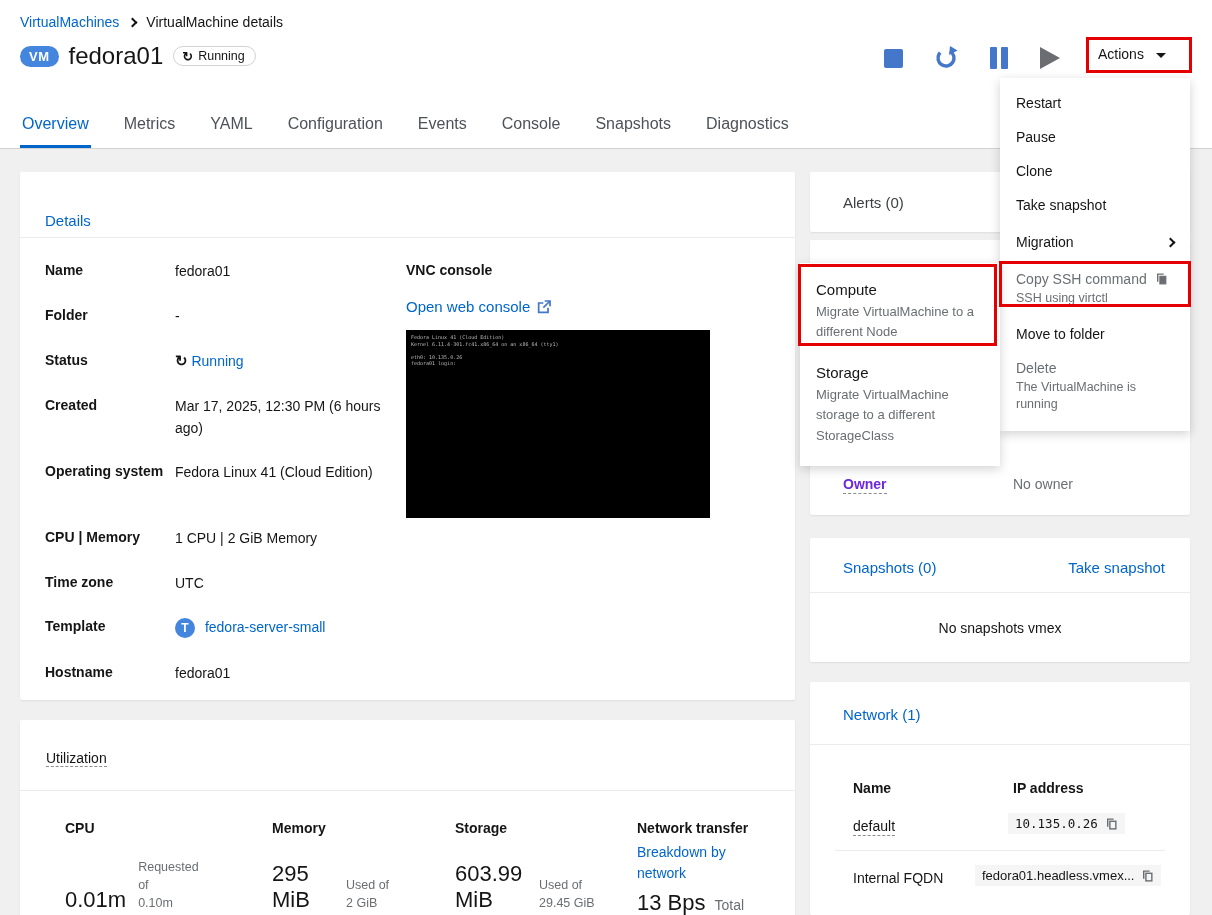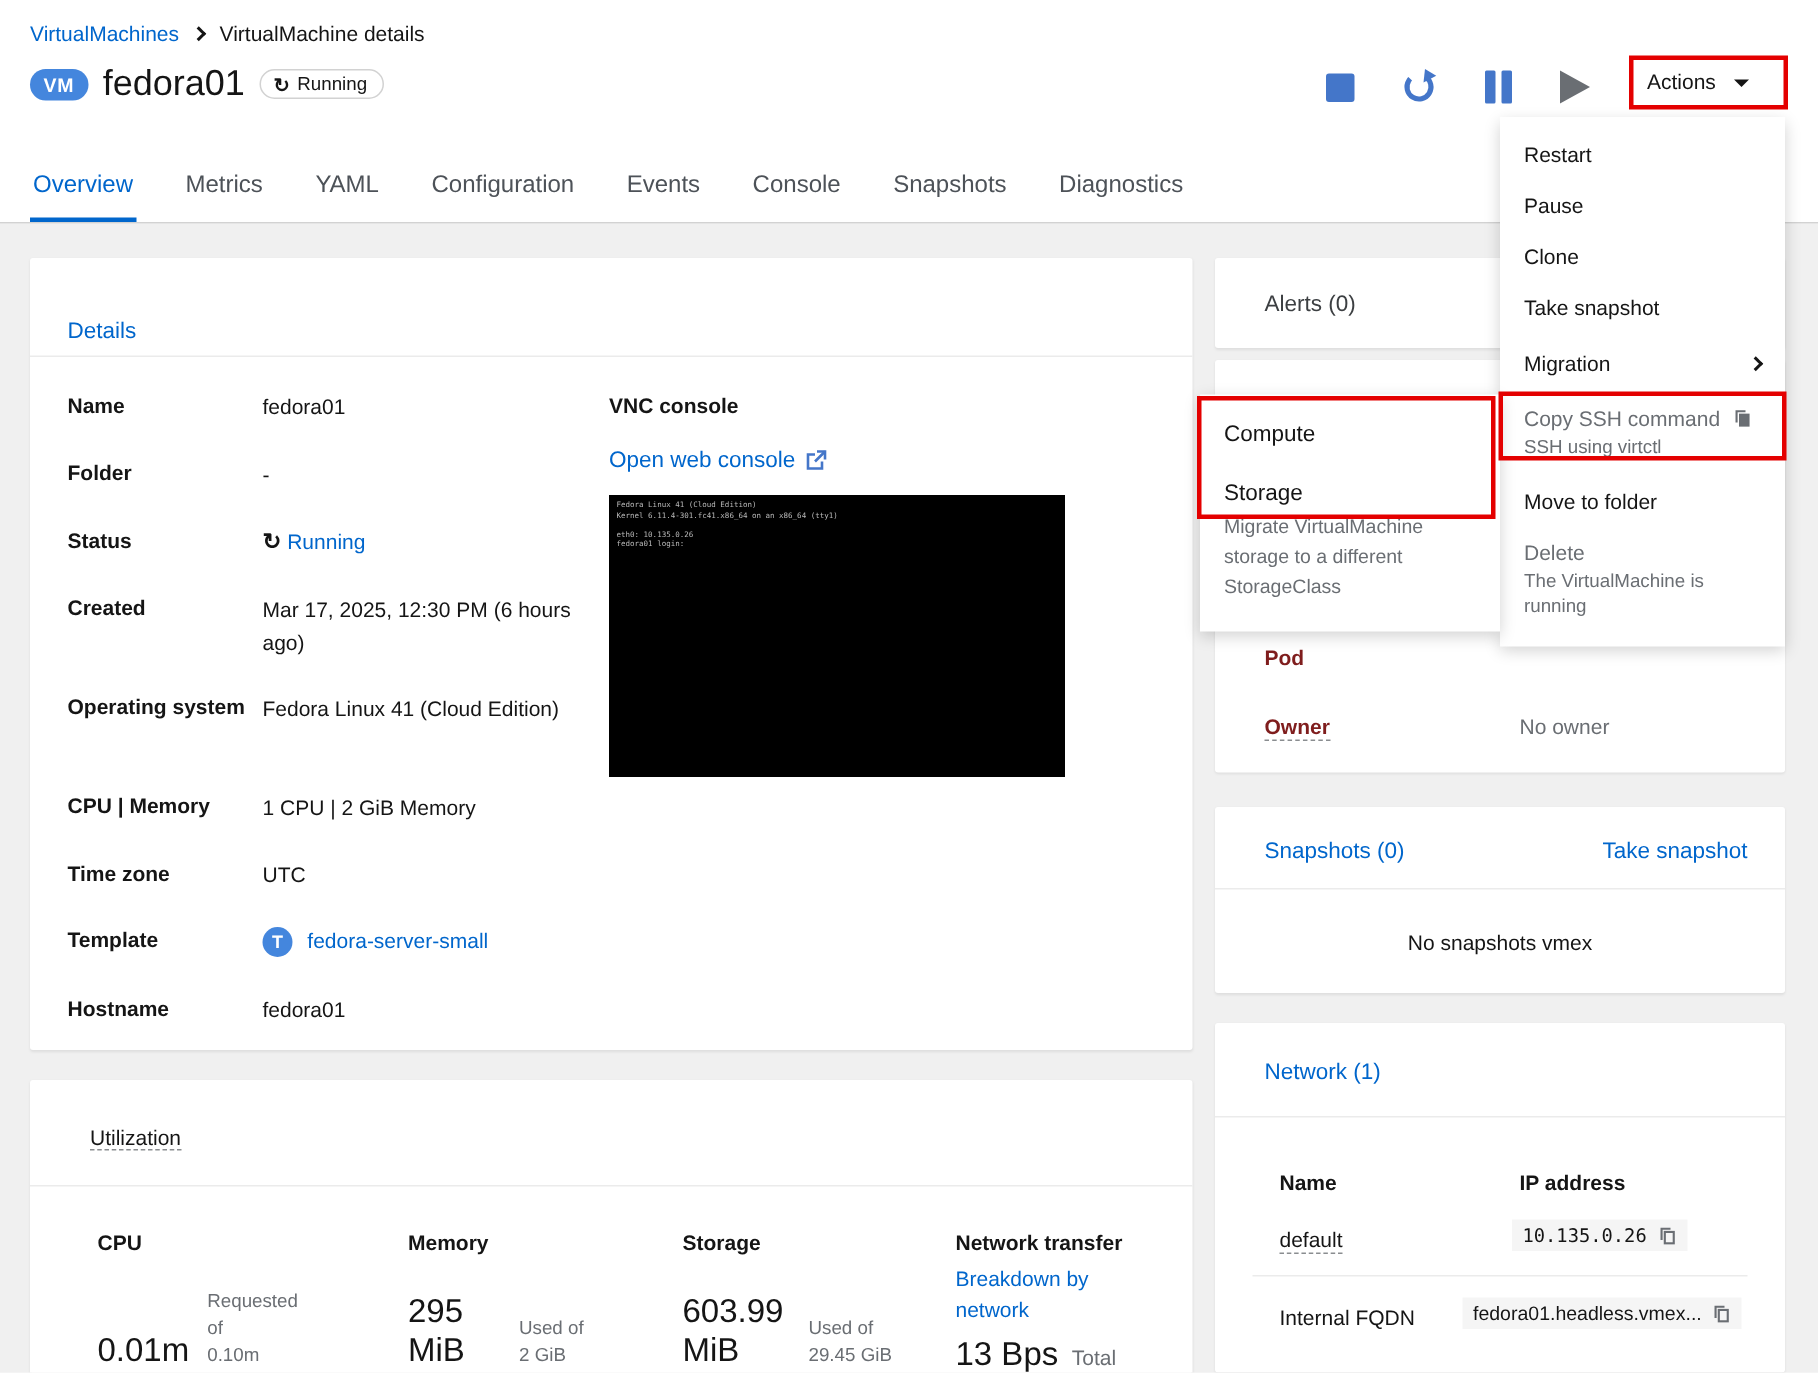--- a/index.html
+++ b/index.html
@@ -47,34 +47,34 @@
   .t-badge { display:inline-flex; align-items:center; justify-content:center; width:20px; height:20px; border-radius:50%; background:#4486dd; color:#fff; font-size:12px; font-weight:bold; margin-right:6px; vertical-align:middle; }
 
   .vnc-col { position:absolute; left:386px; top:90px; width:340px; }
   .vnc-title { font-size:14px; font-weight:bold; color:#151515; }
   .vnc-link { display:inline-flex; gap:6px; align-items:center; margin-top:20px; font-size:15px; }
   .vnc-screen { margin-top:14px; width:304px; height:188px; background:#000; padding:4px 5px; }
   .vnc-screen pre { font-family:"DejaVu Sans Mono", monospace; font-size:5px; line-height:6.5px; color:#b9b9b9; }
 
   
   #utilization-card { left:20px; top:720px; width:775px; height:220px; }
-  .util-title { position:absolute; left:40px; top:30px; font-size:14px; color:#151515; border-bottom:1px dashed #8a8d90; padding-bottom:0; }
+  .util-title { position:absolute; left:26px; top:30px; font-size:14px; color:#151515; border-bottom:1px dashed #8a8d90; padding-bottom:0; }
   .metric { position:absolute; top:100px; }
   .metric-name { font-size:14px; font-weight:bold; color:#151515; }
   .metric-body { display:flex; align-items:flex-end; gap:12px; margin-top:14px; min-height:62px; }
   .metric-big { font-size:22px; color:#151515; line-height:1.15; }
   .metric-sub { font-size:12.5px; color:#6a6e73; line-height:1.45; }
   .bd-link { font-size:14px; line-height:1.5; display:block; width:110px; margin-top:6px; }
 
   
   #alerts-card { left:810px; top:172px; width:380px; height:60px; }
   #alerts-card .hd { position:absolute; left:33px; top:22px; }
   #general-card { left:810px; top:240px; width:380px; height:275px; }
   .grow { position:absolute; left:33px; display:flex; }
-  .grow .dt { width:170px; font-size:14px; font-weight:bold; color:#7f1d1d; }
+  .grow .dt { width:170px; font-size:14px; font-weight:bold; color:#6d28d9; }
   .grow .dd { font-size:14px; color:#6a6e73; }
   .dashed-u { border-bottom:1px dashed #8a8d90; padding-bottom:1px; }
 
   #snapshots-card { left:810px; top:538px; width:380px; height:124px; }
   #snapshots-card .hd-row { position:absolute; left:33px; right:25px; top:21px; display:flex; justify-content:space-between; }
   .snap-empty { position:absolute; left:0; right:0; top:82px; text-align:center; font-size:14px; color:#151515; }
 
   #network-card { left:810px; top:682px; width:380px; height:233px; }
   #network-card .hd { position:absolute; left:33px; top:24px; }
   .net-th { position:absolute; top:98px; font-size:14px; font-weight:bold; color:#151515; }
@@ -349,20 +349,21 @@
     <div class="mi">Move to folder</div>
     <div class="mi muted">
       <div>Delete</div>
       <div class="desc">The VirtualMachine is running</div>
     </div>
   </div>
 
   <div class="menu-panel" id="migration-submenu">
     <div class="smi">
       <div class="t">Compute</div>
+      <div class="desc">Migrate VirtualMachine to a different Node</div>
     </div>
     <div class="smi">
       <div class="t">Storage</div>
       <div class="desc">Migrate VirtualMachine storage to a different StorageClass</div>
     </div>
   </div>
 
   <div class="red-frame" id="frame-actions"></div>
   <div class="red-frame" id="frame-migration"></div>
   <div class="red-frame" id="frame-compute"></div>

